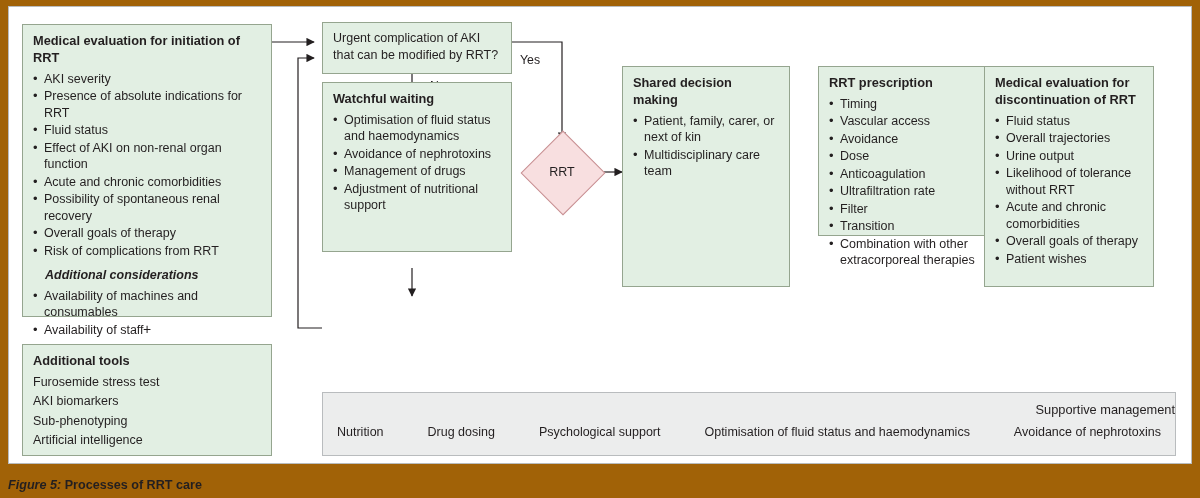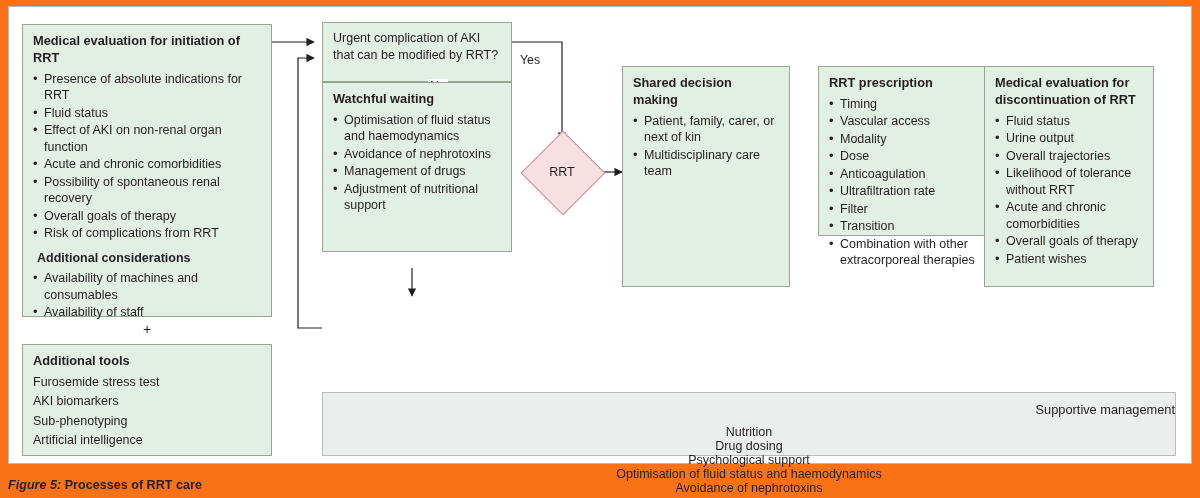--- a/index.html
+++ b/index.html
@@ -9,21 +9,21 @@
   }
   body {
     font-family: "Liberation Sans", sans-serif;
     color: #231f20;
   }
   #page {
     position: relative;
     width: 1200px;
     height: 498px;
     overflow: hidden;
-    background: #f97316;
+    background: #a16207;
   }
   .frame {
     position: absolute;
     left: 8px;
     top: 6px;
     width: 1184px;
     height: 458px;
     border: 1px solid #b9bcbe;
     box-sizing: border-box;
     background: #ffffff;
@@ -67,21 +67,22 @@
     list-style: none;
     margin: 0;
     padding: 0;
   }
   ul.plainlist > li {
     margin: 0 0 3px 0;
   }
   .sub-hdr {
     font-weight: bold;
     display: block;
-    margin: 8px 0 4px 4px;
+    margin: 8px 0 4px 12px;
+    font-style: italic;
   }
   
   .diamond-wrap {
     position: absolute;
     width: 84px;
     height: 84px;
   }
   .diamond {
     position: absolute;
     left: 50%;
@@ -116,21 +117,20 @@
     font-size: 12.8px;
     padding-top: 9px;
     padding-bottom: 8px;
   }
   .supportive .row {
     display: flex;
     align-items: center;
     font-size: 12.5px;
     padding: 0 14px 0 14px;
     justify-content: space-between;
-    flex-direction: column;
   }
   .supportive .row span {
     white-space: nowrap;
   }
   .plus {
     position: absolute;
     font-size: 14px;
     color: #231f20;
   }
   svg.conn {
@@ -186,20 +186,21 @@
 
     <path d="M 322 328 L 298 328 L 298 58 L 314 58" stroke="#231f20" stroke-width="1.2" fill="none" marker-end="url(#arrow)"></path>
 
     <path d="M 604 172 L 622 172" stroke="#231f20" stroke-width="1.2" fill="none" marker-end="url(#arrow)"></path>
   </svg>
 
   <div class="box" style="left:22px; top:24px; width:250px; height:293px;">
     <div class="pad">
       <span class="hdr">Medical evaluation for initiation of RRT</span>
       <ul class="bul">
+        <li>AKI severity</li>
         <li>Presence of absolute indications for RRT</li>
         <li>Fluid status</li>
         <li>Effect of AKI on non-renal organ function</li>
         <li>Acute and chronic comorbidities</li>
         <li>Possibility of spontaneous renal recovery</li>
         <li>Overall goals of therapy</li>
         <li>Risk of complications from RRT</li>
       </ul>
       <span class="sub-hdr">Additional considerations</span>
       <ul class="bul">
@@ -216,21 +217,21 @@
       <span class="hdr">Additional tools</span>
       <ul class="plainlist">
         <li>Furosemide stress test</li>
         <li>AKI biomarkers</li>
         <li>Sub-phenotyping</li>
         <li>Artificial intelligence</li>
       </ul>
     </div>
   </div>
 
-  <div class="box" style="left:322px; top:22px; width:190px; height:60px;">
+  <div class="box" style="left:322px; top:22px; width:190px; height:52px;">
     <div class="pad" style="padding-top:7px;">
       <span>Urgent complication of AKI that can be modified by RRT?</span>
     </div>
   </div>
 
   <div class="edge-label" style="left:518px; top:53px;">Yes</div>
   <div class="edge-label" style="left:428px; top:79px;">No</div>
 
   <div class="box" style="left:322px; top:82px; width:190px; height:170px;">
     <div class="pad">
@@ -259,38 +260,38 @@
       </ul>
     </div>
   </div>
 
   <div class="box" style="left:818px; top:66px; width:168px; height:170px;">
     <div class="pad">
       <span class="hdr">RRT prescription</span>
       <ul class="bul">
         <li>Timing</li>
         <li>Vascular access</li>
-        <li>Modality</li>
+        <li>Avoidance</li>
         <li>Dose</li>
         <li>Anticoagulation</li>
         <li>Ultrafiltration rate</li>
         <li>Filter</li>
         <li>Transition</li>
         <li>Combination with other extracorporeal therapies</li>
       </ul>
     </div>
   </div>
 
   <div class="box" style="left:984px; top:66px; width:170px; height:221px;">
     <div class="pad">
       <span class="hdr">Medical evaluation for discontinuation of RRT</span>
       <ul class="bul">
         <li>Fluid status</li>
+        <li>Overall trajectories</li>
         <li>Urine output</li>
-        <li>Overall trajectories</li>
         <li>Likelihood of tolerance without RRT</li>
         <li>Acute and chronic comorbidities</li>
         <li>Overall goals of therapy</li>
         <li>Patient wishes</li>
       </ul>
     </div>
   </div>
 
   <div class="supportive" style="left:322px; top:392px; width:854px; height:64px;">
     <div class="title">Supportive management</div>

